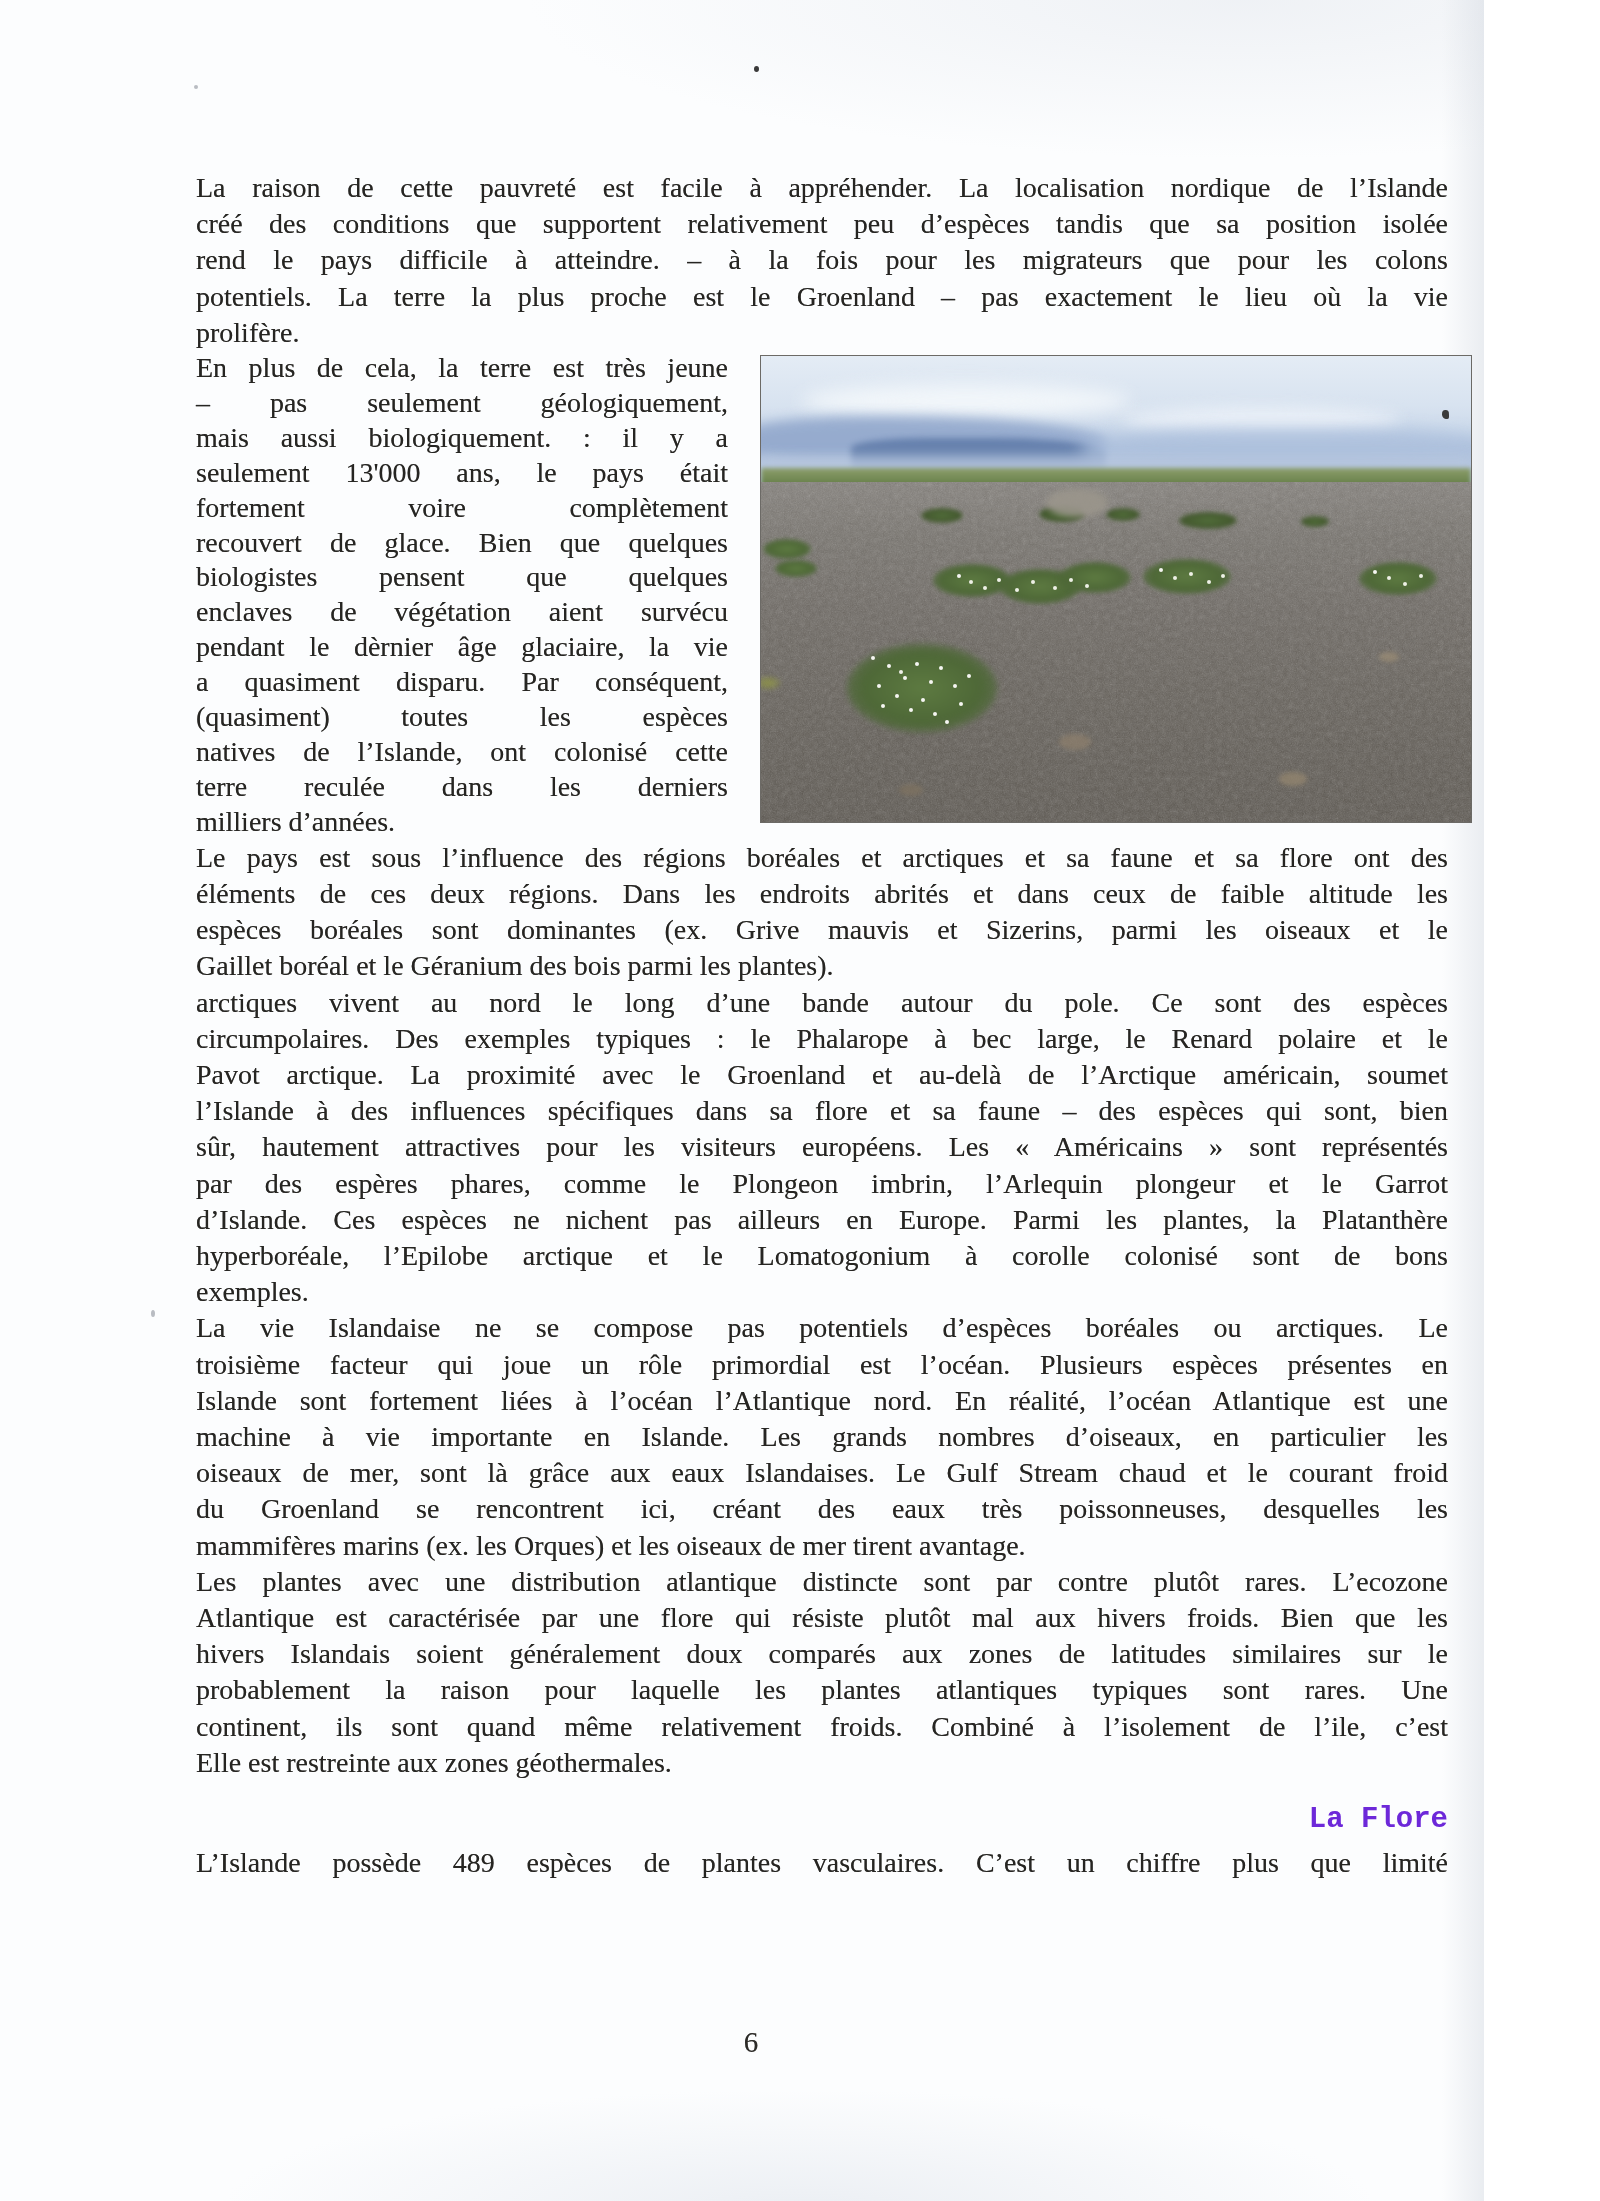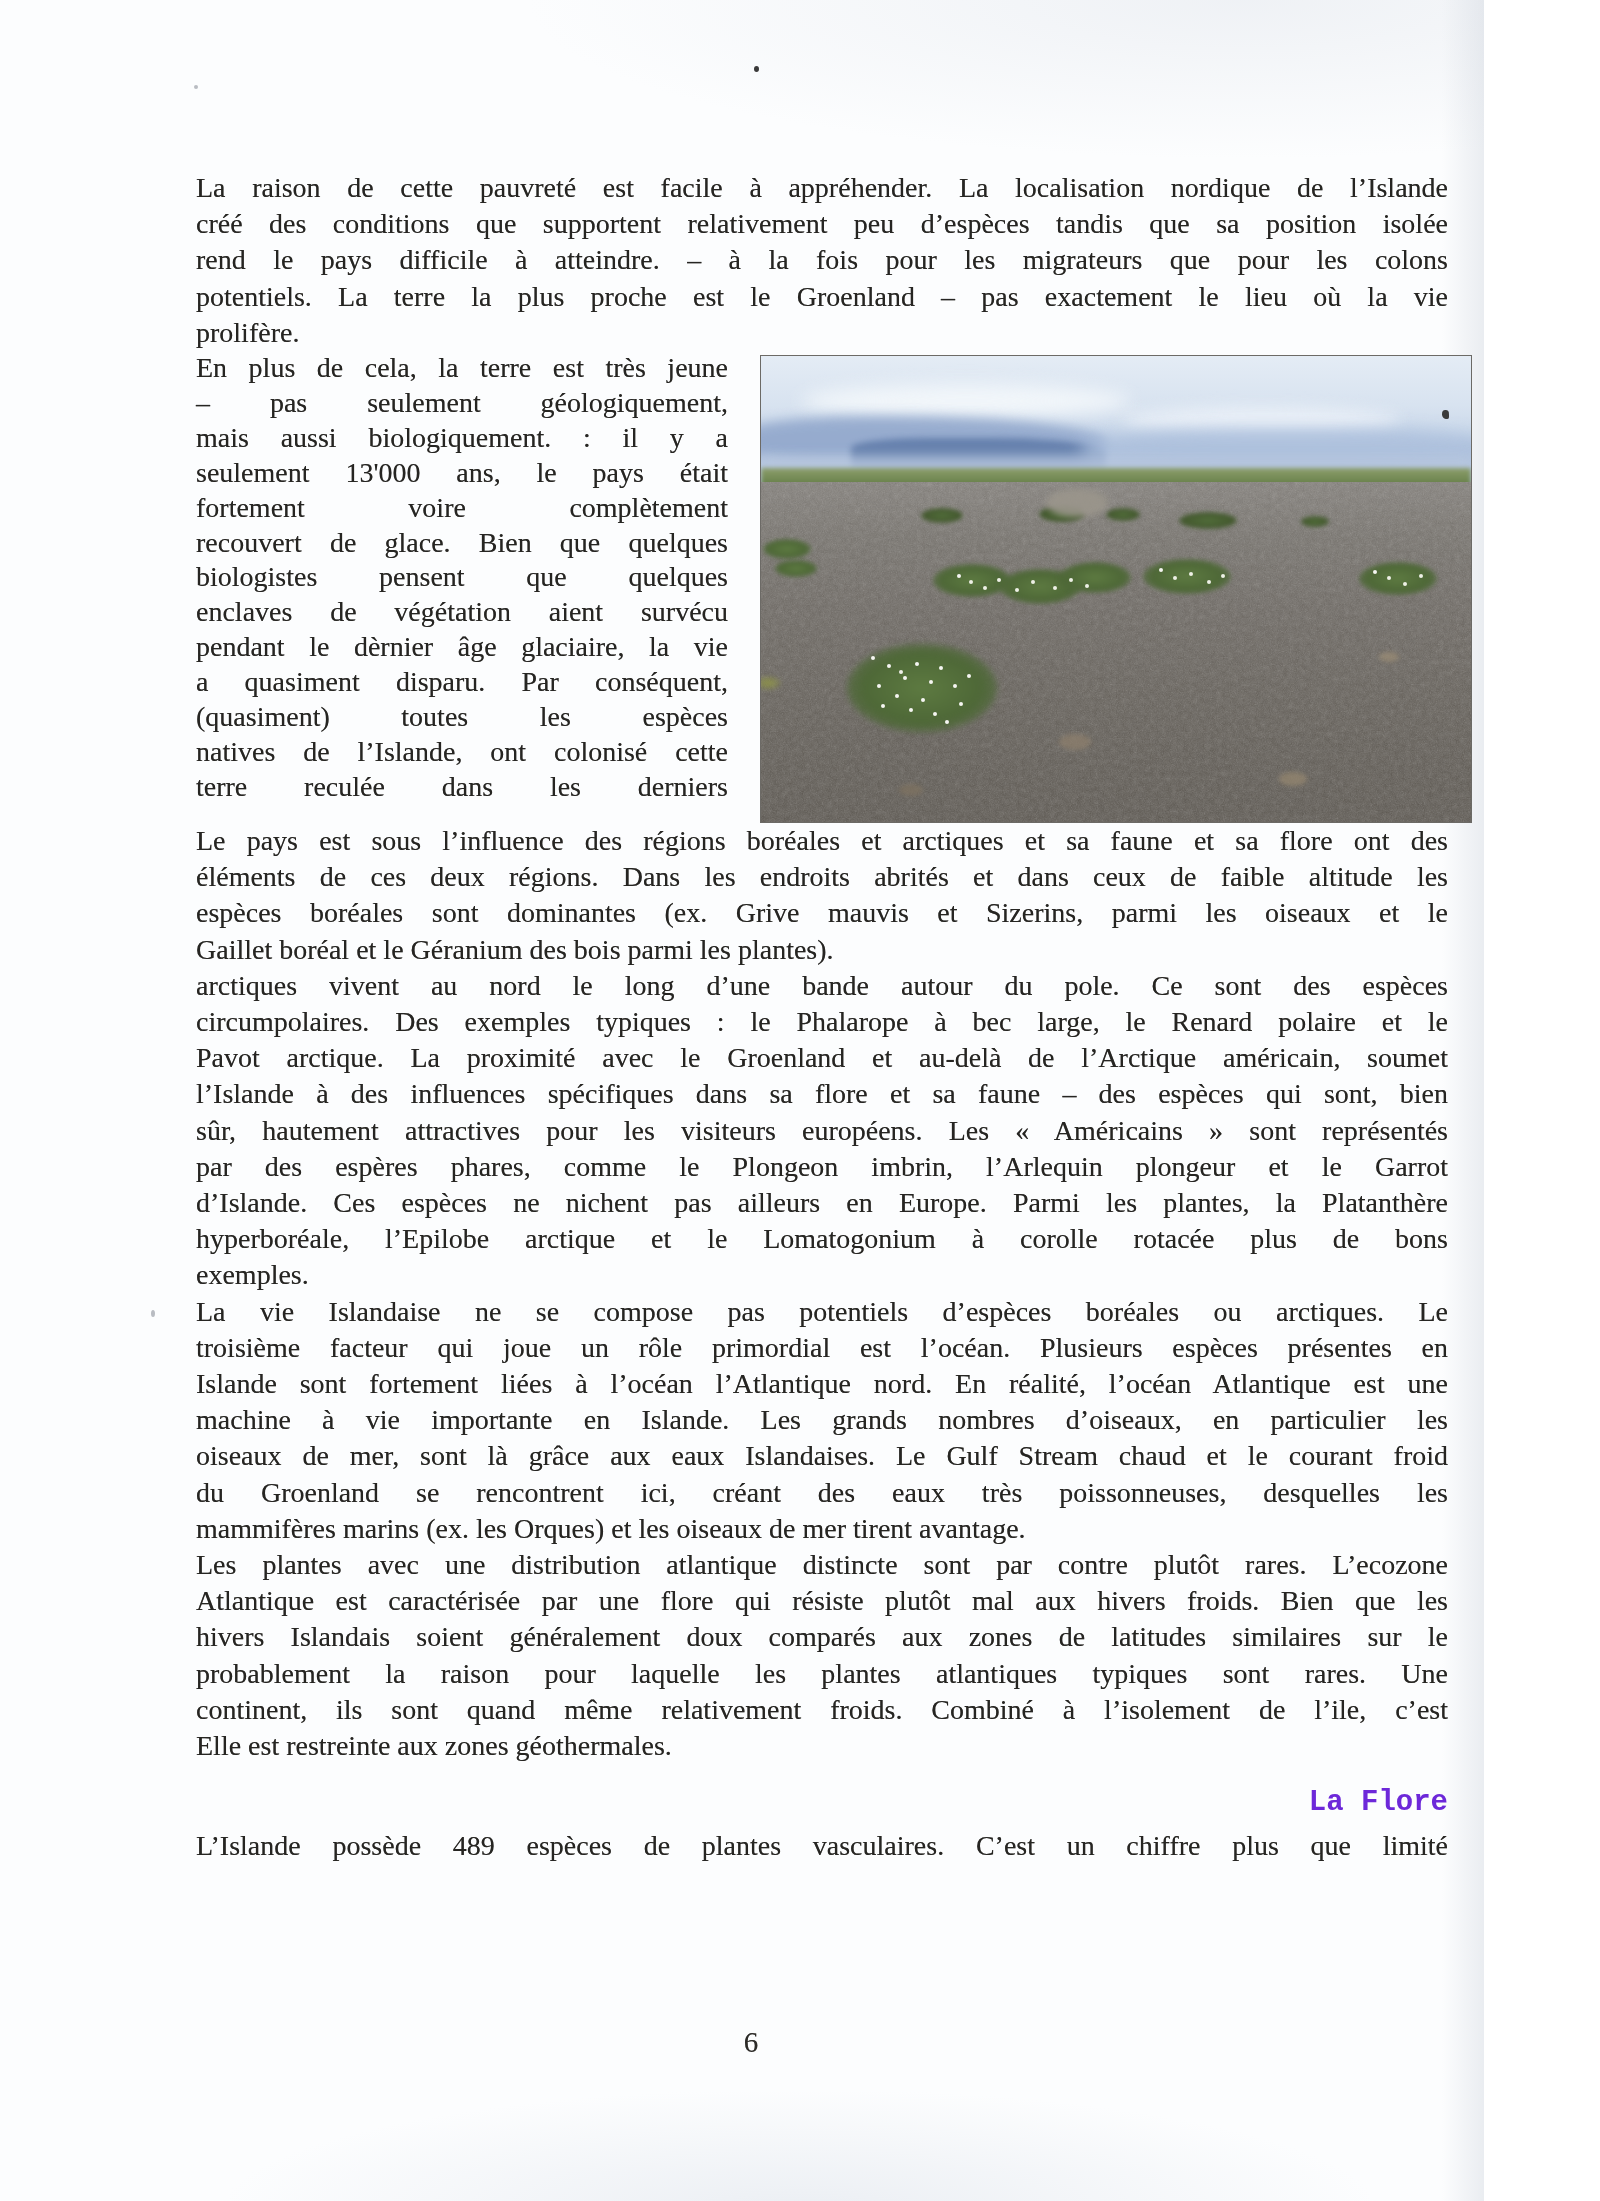--- a/index.html
+++ b/index.html
@@ -79,20 +79,21 @@
           <div class="jline">seulement 13'000 ans, le pays était</div>
           <div class="jline">fortement voire complètement</div>
           <div class="jline">recouvert de glace. Bien que quelques</div>
           <div class="jline">biologistes pensent que quelques</div>
           <div class="jline">enclaves de végétation aient survécu</div>
           <div class="jline">pendant le dèrnier âge glaciaire, la vie</div>
           <div class="jline">a quasiment disparu. Par conséquent,</div>
           <div class="jline">(quasiment) toutes les espèces</div>
           <div class="jline">natives de l’Islande, ont colonisé cette</div>
           <div class="jline">terre reculée dans les derniers</div>
+          <div class="jline last">milliers d’années.</div>
         </div>
 
       <div class="photo-wrap">
         <div class="photo">
           <div class="ly sky"></div>
           <div class="ly cloud1"></div>
           <div class="ly cloud2"></div>
           <div class="ly mtn-left"></div>
           <div class="ly mtn-center"></div>
           <div class="ly mtn-right"></div>
@@ -148,21 +149,21 @@
         <div class="jline last">Gaillet boréal et le Géranium des bois parmi les plantes).</div>
       </div>
     <div class="para">
         <div class="jline">arctiques vivent au nord le long d’une bande autour du pole. Ce sont des espèces</div>
         <div class="jline">circumpolaires. Des exemples typiques : le Phalarope à bec large, le Renard polaire et le</div>
         <div class="jline">Pavot arctique. La proximité avec le Groenland et au-delà de l’Arctique américain, soumet</div>
         <div class="jline">l’Islande à des influences spécifiques dans sa flore et sa faune – des espèces qui sont, bien</div>
         <div class="jline">sûr, hautement attractives pour les visiteurs européens. Les « Américains » sont représentés</div>
         <div class="jline">par des espères phares, comme le Plongeon imbrin, l’Arlequin plongeur et le Garrot</div>
         <div class="jline">d’Islande. Ces espèces ne nichent pas ailleurs en Europe. Parmi les plantes, la Platanthère</div>
-        <div class="jline">hyperboréale, l’Epilobe arctique et le Lomatogonium à corolle rotacée plus de bons</div>
+        <div class="jline">hyperboréale, l’Epilobe arctique et le Lomatogonium à corolle colonisé sont de bons</div>
         <div class="jline last">exemples.</div>
       </div>
     <div class="para">
         <div class="jline">La vie Islandaise ne se compose pas potentiels d’espèces boréales ou arctiques. Le</div>
         <div class="jline">troisième facteur qui joue un rôle primordial est l’océan. Plusieurs espèces présentes en</div>
         <div class="jline">Islande sont fortement liées à l’océan l’Atlantique nord. En réalité, l’océan Atlantique est une</div>
         <div class="jline">machine à vie importante en Islande. Les grands nombres d’oiseaux, en particulier les</div>
         <div class="jline">oiseaux de mer, sont là grâce aux eaux Islandaises. Le Gulf Stream chaud et le courant froid</div>
         <div class="jline">du Groenland se rencontrent ici, créant des eaux très poissonneuses, desquelles les</div>
         <div class="jline last">mammifères marins (ex. les Orques) et les oiseaux de mer tirent avantage.</div>

